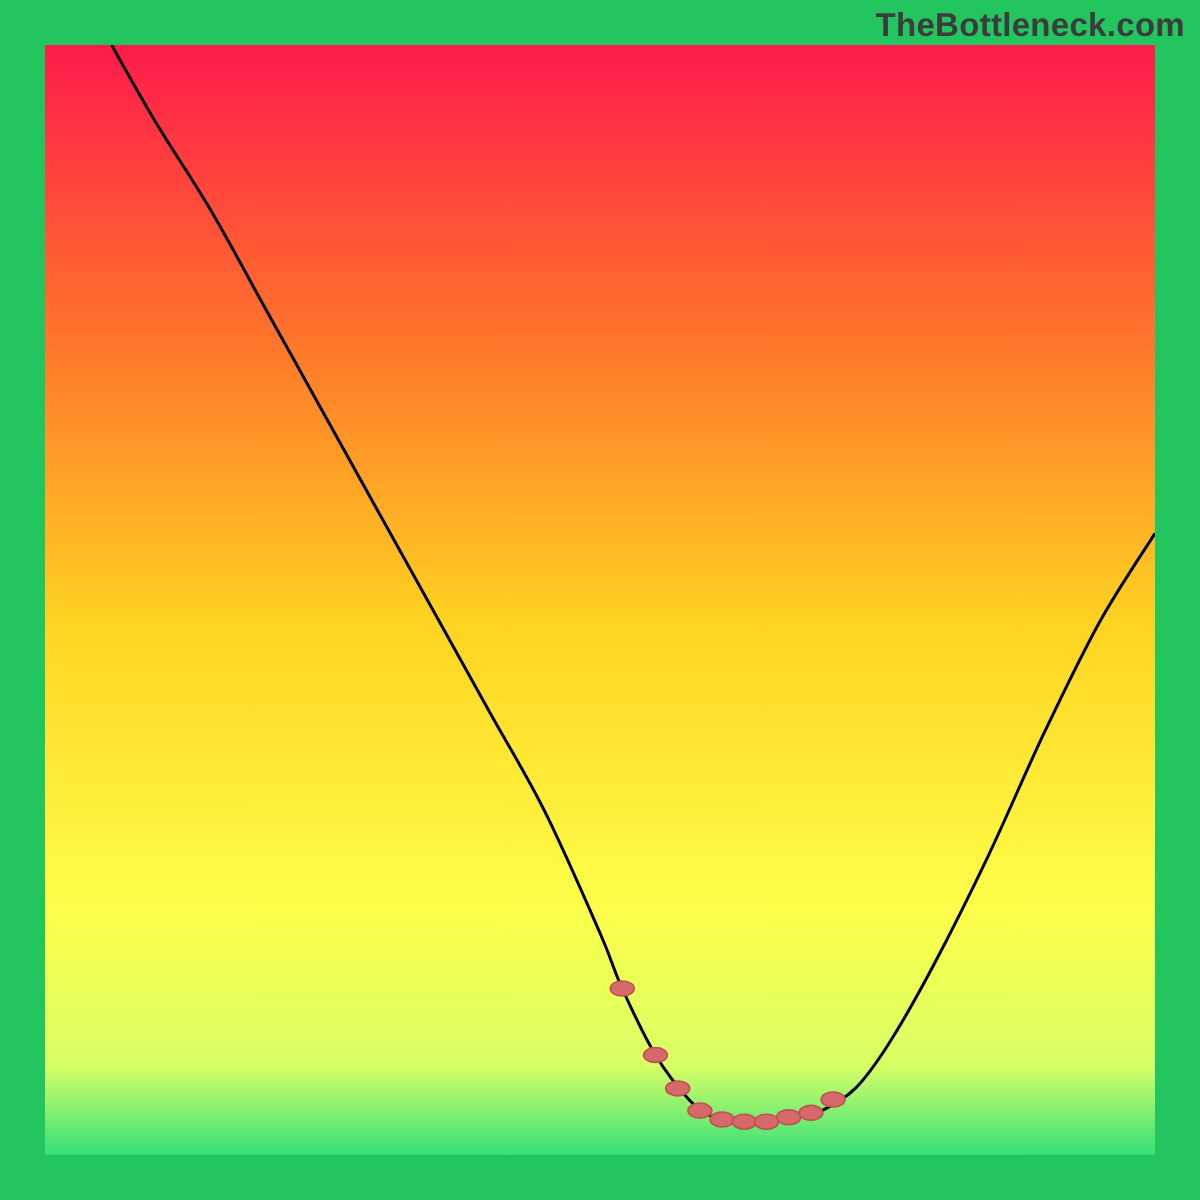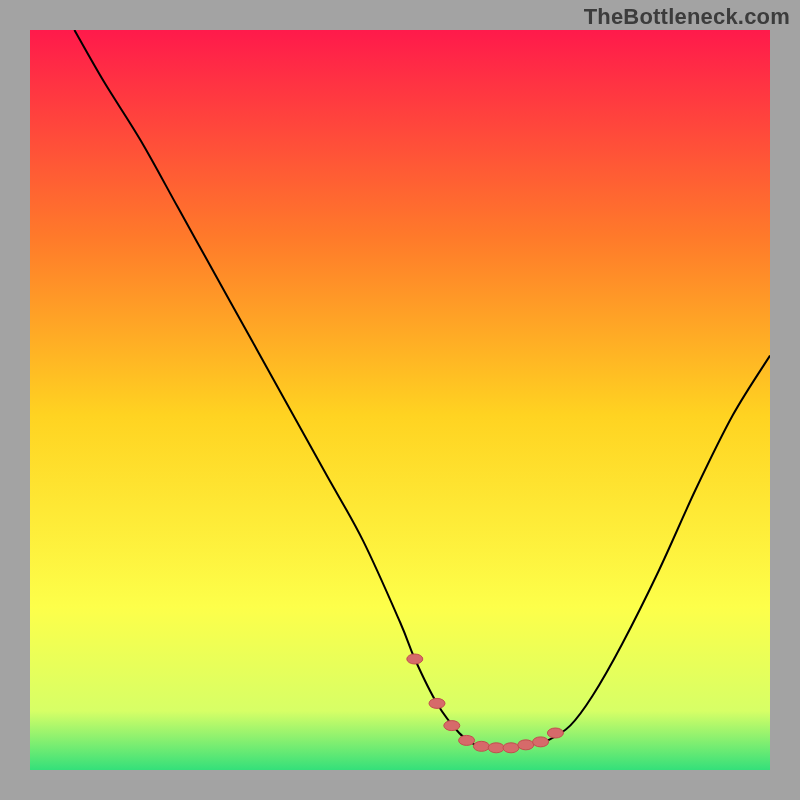--- a/index.html
+++ b/index.html
@@ -8,21 +8,21 @@
     width: 800px;
     height: 800px;
     background: #000;
     overflow: hidden;
     font-family: Arial, Helvetica, sans-serif;
   }
   .frame {
     position: relative;
     width: 800px;
     height: 800px;
-    background: #a3a3a3;
+    background: #22c55e;
   }
   .watermark {
     position: absolute;
     top: 4px;
     right: 10px;
     color: #3c3c3c;
     font-size: 22px;
     font-weight: 600;
     letter-spacing: 0.2px;
     z-index: 10;

